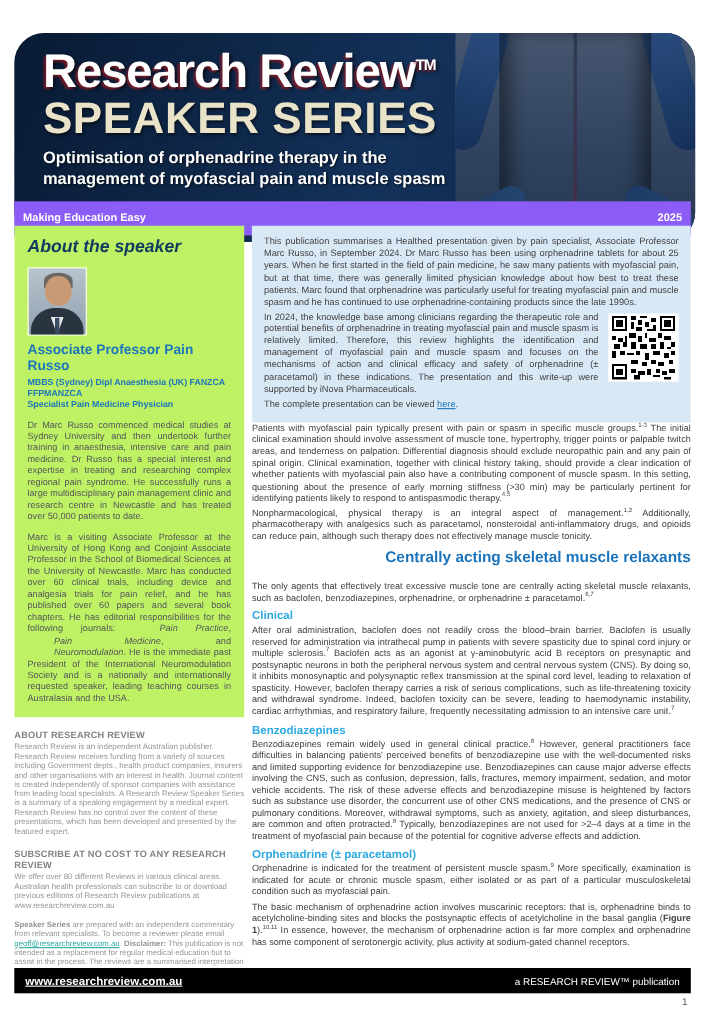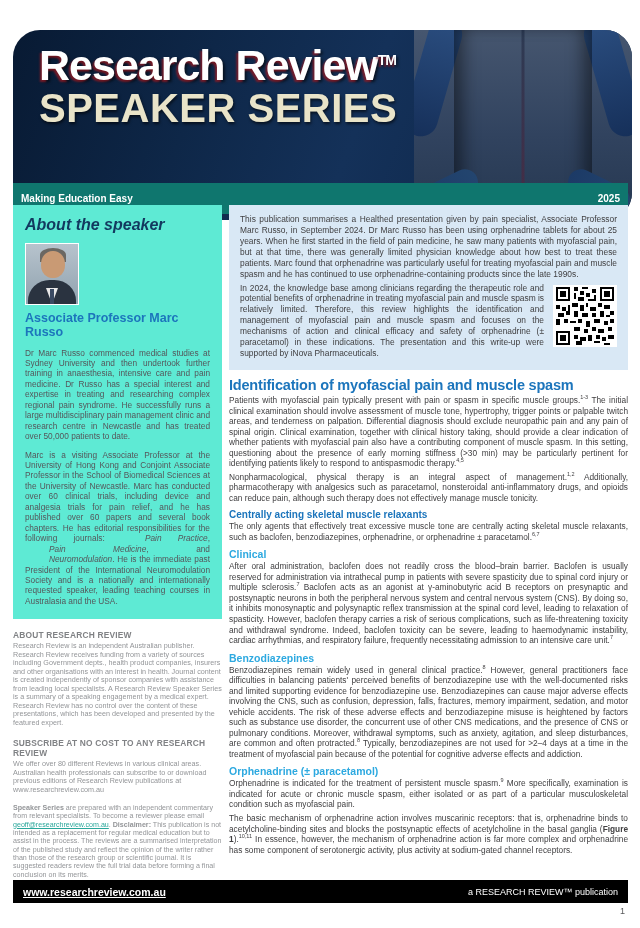--- a/index.html
+++ b/index.html
@@ -30,31 +30,31 @@
   .arm.l { left:2px; top:-14px; transform:rotate(16deg); }
   .arm.r { right:2px; top:-14px; transform:rotate(-16deg); }
   .fore { position:absolute; width:66px; height:26px; border-radius:13px; background:linear-gradient(90deg,#1c3a66,#23456f); }
   .fore.l { left:0px; bottom:16px; transform:rotate(-26deg); }
   .fore.r { right:0px; bottom:16px; transform:rotate(26deg); }
   .hand { position:absolute; width:26px; height:36px; border-radius:50%; background:#1d3c68; }
   .hand.l { left:36px; bottom:0px; transform:rotate(18deg); }
   .hand.r { right:36px; bottom:0px; transform:rotate(-18deg); }
 
   
-  .edu-bar { position:absolute; left:13px; right:12px; top:183px; height:31px; background:#0f766e;
+  .edu-bar { position:absolute; left:13px; right:12px; top:183px; height:31px; background:#8b5cf6;
     display:flex; justify-content:space-between; align-items:center; padding:0 8px; }
   .edu-bar span { color:#ffffff; font-size:10px; font-weight:bold; }
 
   
   .content { position:absolute; left:13px; right:12px; top:205px; bottom:49px; display:flex; gap:7px; overflow:hidden; }
   .sidebar { width:209px; flex:none; }
   .main { flex:1; min-width:0; }
 
   
-  .spk-box { background:#5eead4; padding:11px 12px 13px; }
+  .spk-box { background:#bef264; padding:11px 12px 13px; }
   .about-h { color:#12395f; font-size:16px; font-weight:bold; font-style:italic; }
   .photo { width:54px; height:62px; margin:9px 0 7px; position:relative; overflow:hidden;
     background:linear-gradient(180deg,#b7c3cd,#90a2af); border:1px solid #fff; }
   .photo .hair { position:absolute; top:4px; left:14px; width:26px; height:14px; border-radius:50% 50% 0 0; background:#6b6762; }
   .photo .head { position:absolute; top:7px; left:15px; width:24px; height:27px; border-radius:48% 48% 46% 46%; background:#c99a74; }
   .photo .suit { position:absolute; bottom:-2px; left:2px; right:2px; height:26px; border-radius:45% 45% 0 0/80% 80% 0 0; background:#2a3340; }
   .photo .shirt { position:absolute; bottom:0; left:50%; transform:translateX(-50%); width:12px; height:16px; background:#e8e8e8;
     clip-path:polygon(0 0,100% 0,50% 100%); }
   .photo .tie { position:absolute; bottom:0; left:50%; transform:translateX(-50%); width:4px; height:15px; background:#3a4a63; }
   .spk-name { color:#1c75bc; font-size:12.5px; font-weight:bold; line-height:1.1; }
@@ -70,21 +70,21 @@
   .lnk { color:#1c75bc; text-decoration:underline; cursor:pointer; }
   .lnk-teal { color:#2aa79b; text-decoration:underline; cursor:pointer; }
 
   
   .intro-box { background:#d9e8f5; padding:9px 11px 8px; color:#414042; font-size:8.4px; line-height:1.3; text-align:justify; }
   .intro-box p { margin-bottom:3px; }
   .qr { float:right; width:64px; height:62px; margin:2px 0 2px 9px; background:#ffffff; padding:2px; }
   .qr svg { display:block; width:100%; height:100%; }
 
   .h1 { color:#1c75bc; font-size:14.5px; font-weight:bold; margin:7px 0 2px; letter-spacing:-.2px; }
-  .h2 { color:#1c75bc; font-size:10px; font-weight:bold; margin:6px 0 1px; }
+  .h2 { color:#1c75bc; font-size:14px; font-weight:bold; margin:6px 0 13px;text-align:right; }
   .h3 { color:#2da9e0; font-size:10.5px; font-weight:bold; margin:6px 0 1px; }
   .mp { color:#414042; font-size:8.3px; line-height:1.27; text-align:justify; margin-bottom:3px; }
 
   
   .footer-bar { position:absolute; left:13px; right:12px; top:880px; height:23px; background:#000000;
     display:flex; justify-content:space-between; align-items:center; padding:0 10px; }
   .f-url { color:#ffffff; font-size:10.5px; font-weight:bold; text-decoration:underline; cursor:pointer; }
   .f-right { color:#ffffff; font-size:9px; }
   .page-num { position:absolute; right:15px; top:906px; color:#58595b; font-size:9px; }
 </style>
@@ -99,41 +99,46 @@
         <div class="spine"></div>
       </div>
     <div class="fore l"></div>
     <div class="fore r"></div>
     <div class="hand l"></div>
     <div class="hand r"></div>
   </div>
   <div class="hero-text">
     <div class="brand"><span>Research Review</span><sup>TM</sup></div>
     <div class="series">SPEAKER SERIES</div>
+    <div class="hero-sub" style="max-width:390px;">Optimisation of orphenadrine therapy in the management of myofascial pain and muscle spasm</div>
   </div>
 </div>
 
 <div class="edu-bar">
   <span>Making Education Easy</span>
   <span>2025</span>
 </div>
 
 <div class="content">
 
   <div class="sidebar">
     <div class="spk-box">
       <div class="about-h">About the speaker</div>
       <div class="photo">
         <div class="hair"></div>
           <div class="head"></div>
           <div class="suit"></div>
           <div class="shirt"></div>
           <div class="tie"></div>
       </div>
-      <div class="spk-name">Associate Professor Marc Russo</div>
+      <div class="spk-name">Associate Professor Pain Russo</div>
+      <div class="spk-creds">
+        <div>MBBS (Sydney) Dipl Anaesthesia (UK) FANZCA FFPMANZCA</div>
+        <div>Specialist Pain Medicine Physician</div>
+      </div>
       <p class="spk-bio">Dr Marc Russo commenced medical studies at Sydney University and then undertook further training in anaesthesia, intensive care and pain medicine. Dr Russo has a special interest and expertise in treating and researching complex regional pain syndrome. He successfully runs a large multidisciplinary pain management clinic and research centre in Newcastle and has treated over 50,000 patients to date.</p>
       <p class="spk-bio"><span>Marc is a visiting Associate Professor at the University of Hong Kong and Conjoint Associate Professor in the School of Biomedical Sciences at the University of Newcastle. Marc has conducted over 60 clinical trials, including device and analgesia trials for pain relief, and he has published over 60 papers and several book chapters. He has editorial responsibilities for the following journals: </span><span class="i">Pain Practice</span><span>, </span><span class="i">Pain Medicine</span><span>, and </span><span class="i">Neuromodulation</span><span>. He is the immediate past President of the International Neuromodulation Society and is a nationally and internationally requested speaker, leading teaching courses in Australasia and the USA.</span></p>
     </div>
 
     <div class="sb-h">ABOUT RESEARCH REVIEW</div>
     <p class="sb-p">Research Review is an independent Australian publisher. Research Review receives funding from a variety of sources including Government depts., health product companies, insurers and other organisations with an interest in health. Journal content is created independently of sponsor companies with assistance from leading local specialists. A Research Review Speaker Series is a summary of a speaking engagement by a medical expert. Research Review has no control over the content of these presentations, which has been developed and presented by the featured expert.</p>
 
     <div class="sb-h">SUBSCRIBE AT NO COST TO ANY RESEARCH REVIEW</div>
     <p class="sb-p">We offer over 80 different Reviews in various clinical areas. Australian health professionals can subscribe to or download previous editions of Research Review publications at www.researchreview.com.au</p>
 
@@ -202,23 +207,23 @@
             <rect x="20" y="24" width="2" height="2"></rect>
               <rect x="23" y="25" width="2" height="2"></rect>
               <rect x="26" y="24" width="3" height="2"></rect>
             <rect x="10" y="27" width="3" height="2"></rect>
               <rect x="19" y="27" width="3" height="1"></rect>
               <rect x="24" y="28" width="3" height="1"></rect>
           </g>
         </svg>
       </div>
       <p>In 2024, the knowledge base among clinicians regarding the therapeutic role and potential benefits of orphenadrine in treating myofascial pain and muscle spasm is relatively limited. Therefore, this review highlights the identification and management of myofascial pain and muscle spasm and focuses on the mechanisms of action and clinical efficacy and safety of orphenadrine (± paracetamol) in these indications. The presentation and this write-up were supported by iNova Pharmaceuticals.</p>
+      <p><span>The complete presentation can be viewed </span><span class="lnk">here</span><span>.</span></p>
     </div>
 
-    <div class="h1">Identification of myofascial pain and muscle spasm</div>
     <p class="mp"><span>Patients with myofascial pain typically present with pain or spasm in specific muscle groups.</span><span class="sup">1-3</span><span> The initial clinical examination should involve assessment of muscle tone, hypertrophy, trigger points or palpable twitch areas, and tenderness on palpation. Differential diagnosis should exclude neuropathic pain and any pain of spinal origin. Clinical examination, together with clinical history taking, should provide a clear indication of whether patients with myofascial pain also have a contributing component of muscle spasm. In this setting, questioning about the presence of early morning stiffness (&gt;30 min) may be particularly pertinent for identifying patients likely to respond to antispasmodic therapy.</span><span class="sup">4,5</span></p>
 
     <p class="mp"><span>Nonpharmacological, physical therapy is an integral aspect of management.</span><span class="sup">1,2</span><span> Additionally, pharmacotherapy with analgesics such as paracetamol, nonsteroidal anti-inflammatory drugs, and opioids can reduce pain, although such therapy does not effectively manage muscle tonicity.</span></p>
 
     <div class="h2">Centrally acting skeletal muscle relaxants</div>
     <p class="mp"><span>The only agents that effectively treat excessive muscle tone are centrally acting skeletal muscle relaxants, such as baclofen, benzodiazepines, orphenadrine, or orphenadrine ± paracetamol.</span><span class="sup">6,7</span></p>
 
     <div class="h3">Clinical</div>
     <p class="mp"><span>After oral administration, baclofen does not readily cross the blood–brain barrier. Baclofen is usually reserved for administration via intrathecal pump in patients with severe spasticity due to spinal cord injury or multiple sclerosis.</span><span class="sup">7</span><span> Baclofen acts as an agonist at γ-aminobutyric acid B receptors on presynaptic and postsynaptic neurons in both the peripheral nervous system and central nervous system (CNS). By doing so, it inhibits monosynaptic and polysynaptic reflex transmission at the spinal cord level, leading to relaxation of spasticity. However, baclofen therapy carries a risk of serious complications, such as life-threatening toxicity and withdrawal syndrome. Indeed, baclofen toxicity can be severe, leading to haemodynamic instability, cardiac arrhythmias, and respiratory failure, frequently necessitating admission to an intensive care unit.</span><span class="sup">7</span></p>
 

